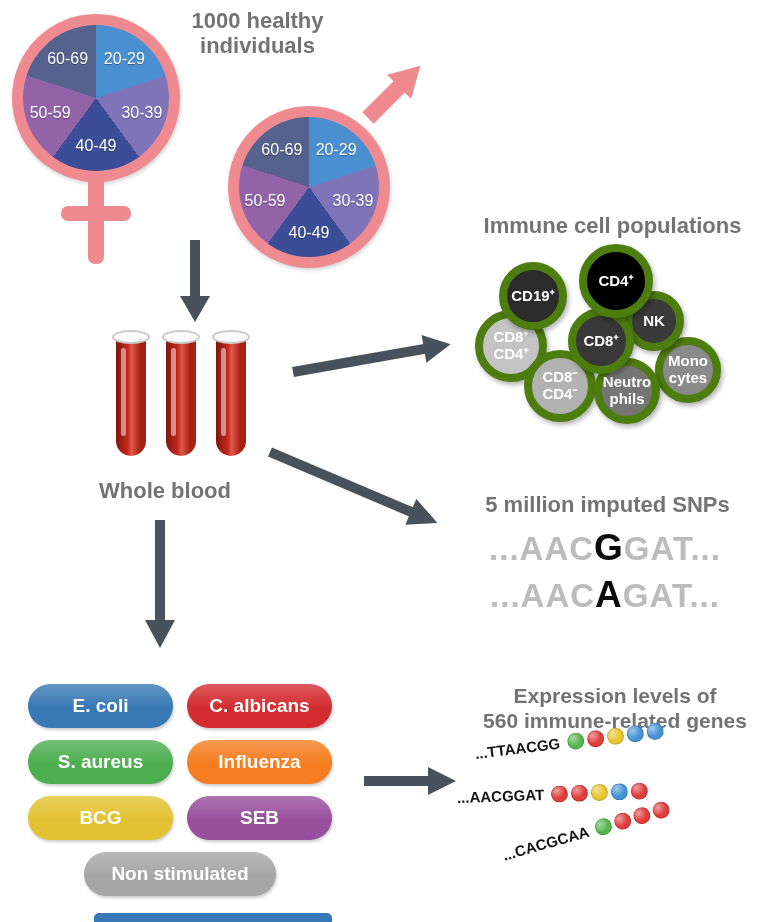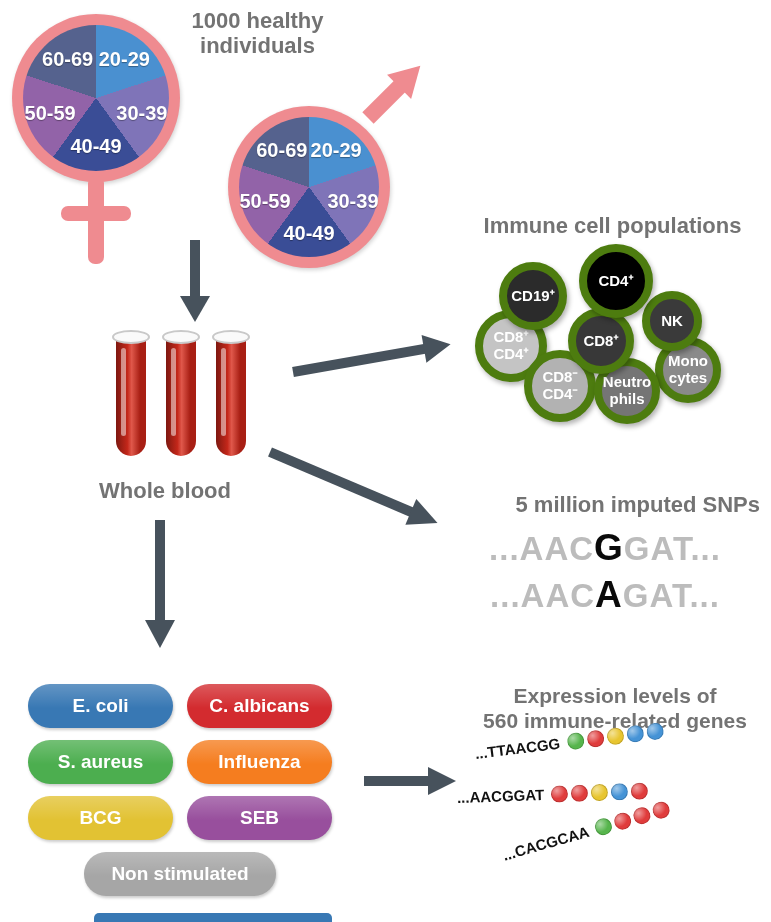--- a/index.html
+++ b/index.html
@@ -7,21 +7,21 @@
   body { font-family:"Liberation Sans", sans-serif; }
   #canvas { position:relative; width:771px; height:922px; background:#fff; overflow:hidden; }
   .abs { position:absolute; }
   .title { font-weight:bold; color:#737373; text-align:center; }
 
   
   .gender-ring { position:absolute; border-radius:50%; padding:11px;
                  box-shadow:1px 2px 4px rgba(0,0,0,.18); }
   .pie { position:relative; width:100%; height:100%; border-radius:50%; }
   .pie-label { position:absolute; transform:translate(-50%,-50%); color:#fff;
-               font-weight:bold; font-size:20px; white-space:nowrap;
+               font-weight:normal; font-size:16px; white-space:nowrap;
                text-shadow:0 1px 1px rgba(0,0,0,.35); }
   .stem { position:absolute; }
 
   
   .tube { position:absolute; width:38px; height:130px; }
   .tube-body { position:absolute; left:4px; top:8px; width:30px; height:118px;
                background:linear-gradient(90deg,#7e1810,#c3271a 38%,#e0584b 52%,#a81f14 80%);
                border-radius:0 0 15px 15px; }
   .tube-rim { position:absolute; left:0; top:0; width:38px; height:14px; background:#fafafa;
               border:2px solid #c9c9c9; border-radius:50%; z-index:2; }
@@ -141,21 +141,21 @@
   </svg>
 
   <div class="abs title" style="left:460px; top:213px; width:305px; font-size:22px;">Immune cell populations</div>
   <div class="abs" style="left:470px; top:240px; width:300px; height:195px;">
       <div class="cell-circle" style="left: 29px; top: 22px; width: 68px; height: 68px; background: rgb(43, 43, 43); z-index: 2;">
         <div>CD19⁺</div>
       </div>
       <div class="cell-circle" style="left: 109px; top: 4px; width: 74px; height: 74px; background: rgb(0, 0, 0); z-index: 6;">
         <div>CD4⁺</div>
       </div>
-      <div class="cell-circle" style="left: 172px; top: 51px; width: 60px; height: 60px; background: rgb(58, 58, 58); z-index: 3;">
+      <div class="cell-circle" style="left: 154px; top: 51px; width: 60px; height: 60px; background: rgb(58, 58, 58); z-index: 3;">
         <div>NK</div>
       </div>
       <div class="cell-circle" style="left: 98px; top: 68px; width: 66px; height: 66px; background: rgb(56, 56, 56); z-index: 5;">
         <div>CD8⁺</div>
       </div>
       <div class="cell-circle" style="left: 5px; top: 70px; width: 72px; height: 72px; background: rgb(196, 196, 196); z-index: 1;">
         <div>CD8⁺</div>
         <div>CD4⁺</div>
       </div>
       <div class="cell-circle" style="left: 185px; top: 97px; width: 66px; height: 66px; background: rgb(138, 138, 138); z-index: 2;">
@@ -165,21 +165,21 @@
       <div class="cell-circle" style="left: 54px; top: 110px; width: 72px; height: 72px; background: rgb(178, 178, 178); z-index: 3;">
         <div>CD8⁻</div>
         <div>CD4⁻</div>
       </div>
       <div class="cell-circle" style="left: 124px; top: 118px; width: 66px; height: 66px; background: rgb(117, 117, 117); z-index: 4;">
         <div>Neutro</div>
         <div>phils</div>
       </div>
     </div>
 
-  <div class="abs title" style="left:455px; top:492px; width:305px; font-size:22px;text-align:right;">5 million imputed SNPs</div>
+  <div class="abs title" style="left:455px; top:492px; width:305px; font-size:22px;">5 million imputed SNPs</div>
   <div class="abs" style="left:440px; top:524px; width:330px;">
       <div class="seq-row"><span>...AAC</span><span class="seq-var">G</span><span>GAT...</span></div>
       <div class="seq-row"><span>...AAC</span><span class="seq-var">A</span><span>GAT...</span></div>
     </div>
 
   <div class="stimuli-grid">
       <div class="pill" style="background-color: rgb(56, 120, 180); background-image: linear-gradient(rgba(255, 255, 255, 0.22), rgba(255, 255, 255, 0) 55%);">E. coli</div>
       <div class="pill" style="background-color: rgb(211, 43, 47); background-image: linear-gradient(rgba(255, 255, 255, 0.22), rgba(255, 255, 255, 0) 55%);">C. albicans</div>
       <div class="pill" style="background-color: rgb(76, 174, 79); background-image: linear-gradient(rgba(255, 255, 255, 0.22), rgba(255, 255, 255, 0) 55%);">S. aureus</div>
       <div class="pill" style="background-color: rgb(245, 125, 31); background-image: linear-gradient(rgba(255, 255, 255, 0.22), rgba(255, 255, 255, 0) 55%);">Influenza</div>

